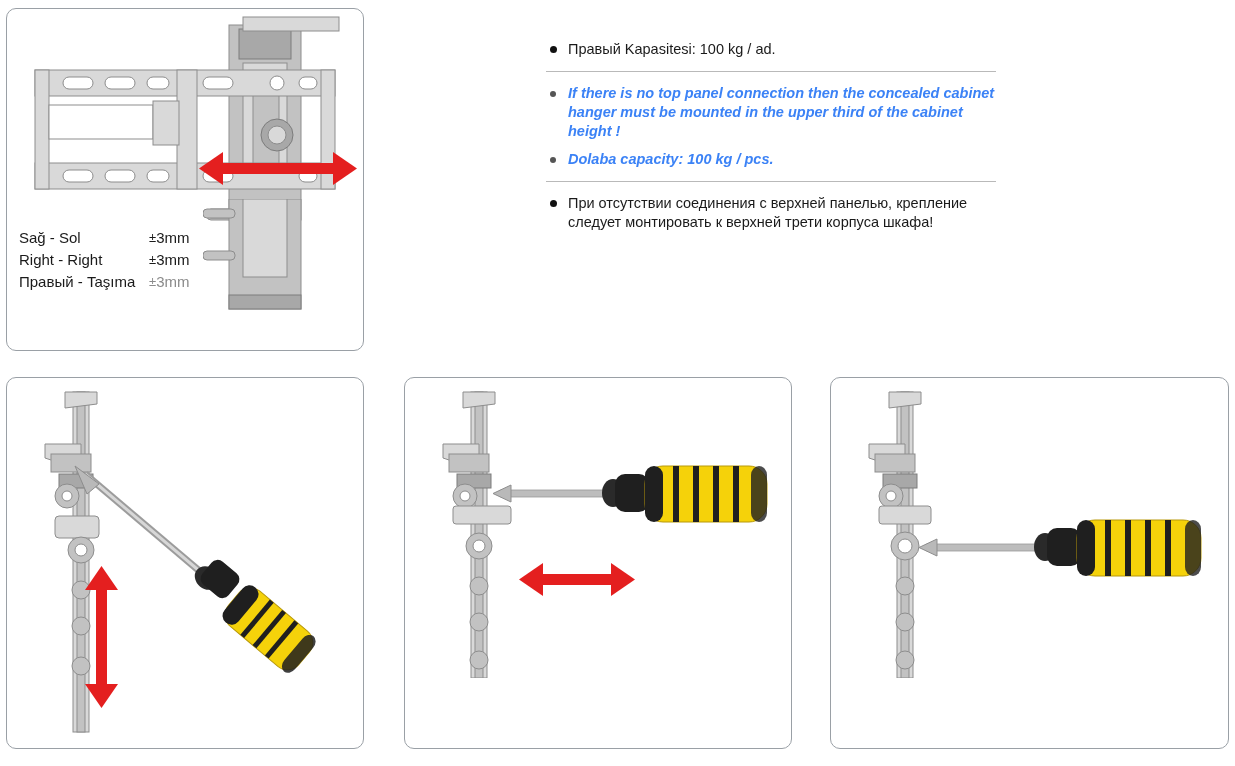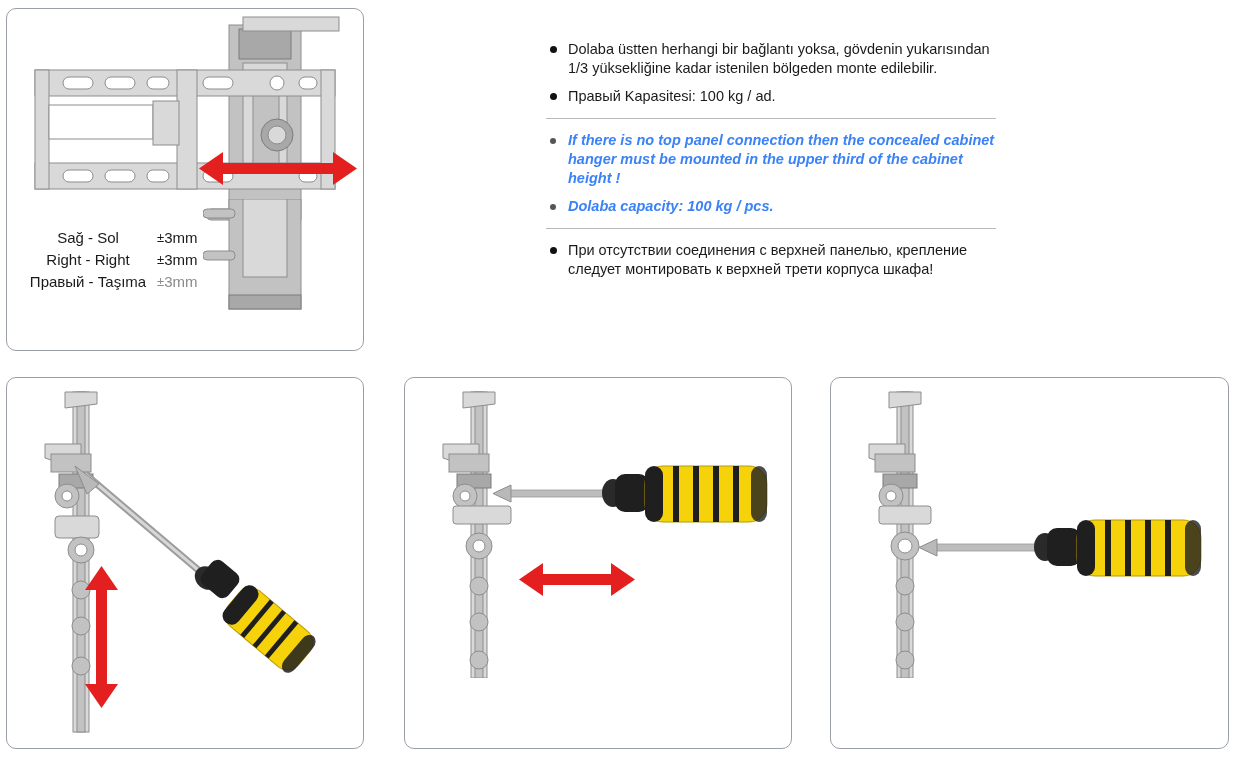--- a/index.html
+++ b/index.html
@@ -14,22 +14,22 @@
   .panel{
     position:absolute;
     border:1px solid #9aa0a6;
     border-radius:10px;
     background:#fff;
     box-sizing:border-box;
   }
   
   #panel-top-left{left:6px;top:8px;width:358px;height:343px;}
   .legend{
-    position:absolute;left:20px;top:218px;
-    font-size:15px;line-height:22px;text-align:center;
+    position:absolute;left:12px;top:218px;
+    font-size:15px;line-height:22px;
   }
   .legend-row{display:flex;align-items:baseline;}
   .legend-row .lbl{width:122px;}
   .legend-row .val{white-space:nowrap;margin-left:8px;}
   .legend-row .val .pm{font-size:13px;vertical-align:1px;}
 
   
   #text-block{position:absolute;left:546px;top:40px;width:450px;}
   .bullet-list{list-style:none;margin:0;padding:0;}
   .bullet-list li{
@@ -128,21 +128,20 @@
     </div>
     <div class="legend-row">
       <span class="lbl">Правый - Taşıma</span>
       <span class="val grey"><span class="pm">±</span><span>3mm</span></span>
     </div>
   </div>
 </div>
 
 <div id="text-block">
   <ul class="bullet-list group-tr">
-    <li>Dolaba üstten herhangi bir bağlantı yoksa, gövdenin yukarısından 1/3 yüksekliğine kadar istenilen bölgeden monte edilebilir.</li>
     <li>Правый Kapasitesi: 100 kg / ad.</li>
   </ul>
   <div class="divider"></div>
   <ul class="bullet-list group-en">
     <li>If there is no top panel connection then the concealed cabinet hanger must be mounted in the upper third of the cabinet height !</li>
     <li>Dolaba capacity: 100 kg / pcs.</li>
   </ul>
   <div class="divider"></div>
   <ul class="bullet-list group-ru">
     <li>При отсутствии соединения с верхней панелью, крепление следует монтировать к верхней трети корпуса шкафа!</li>

